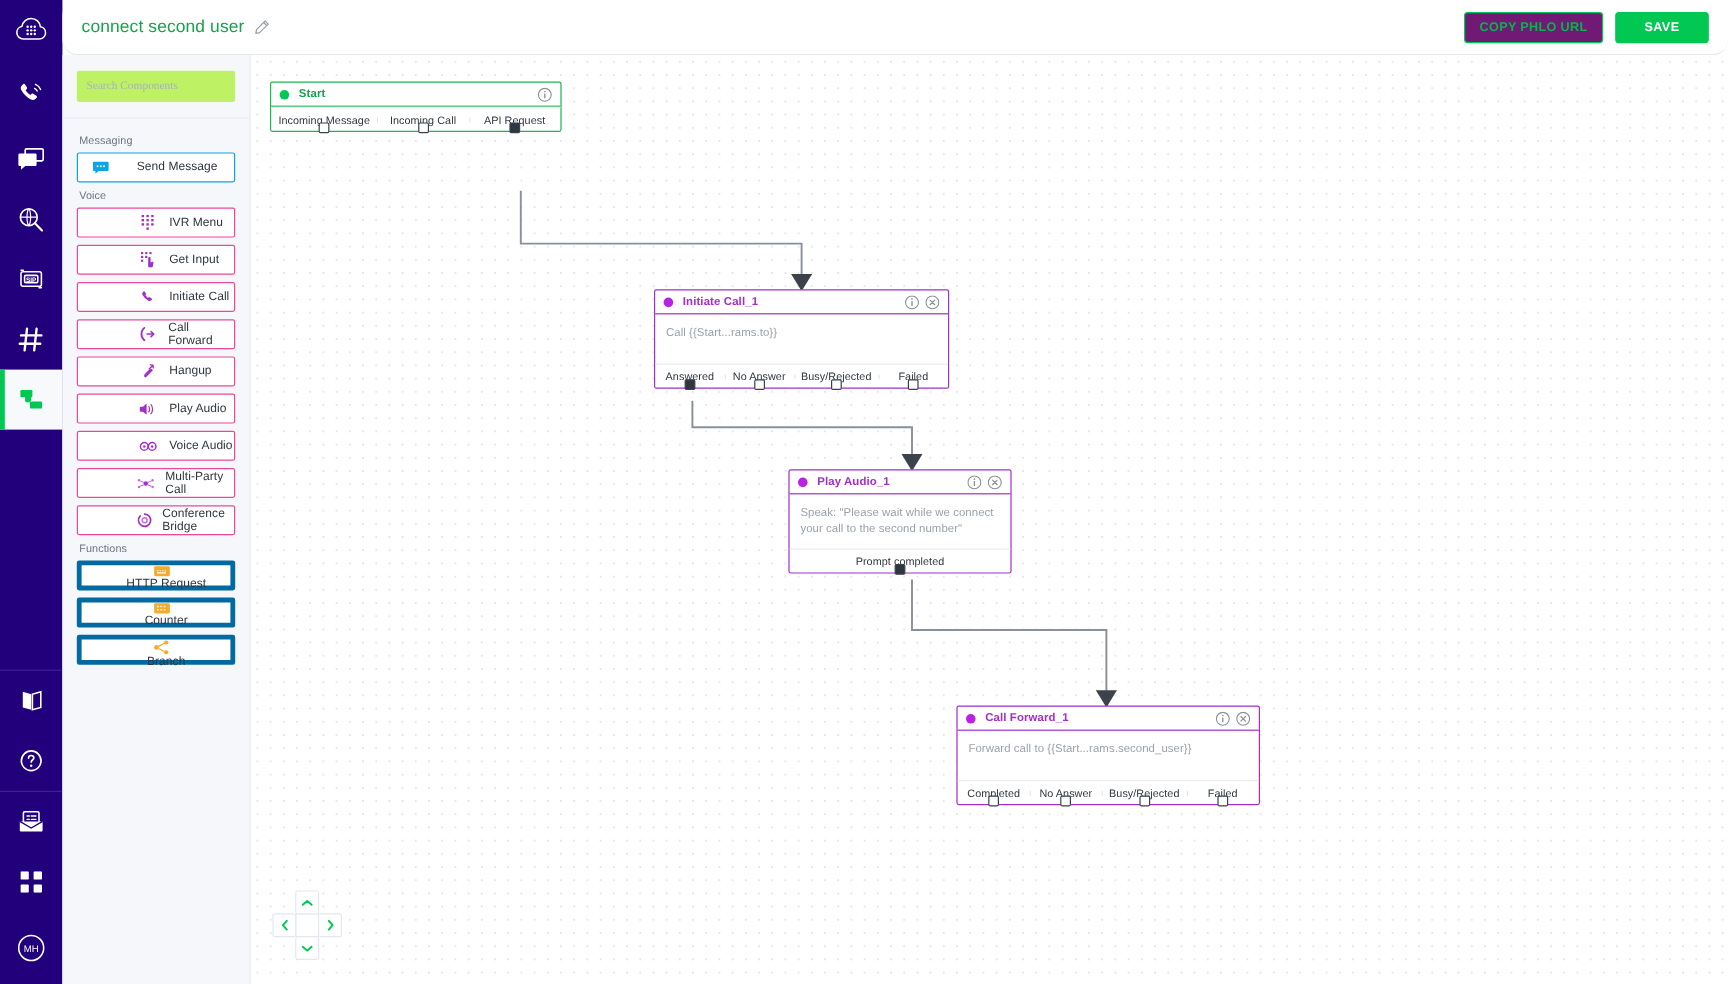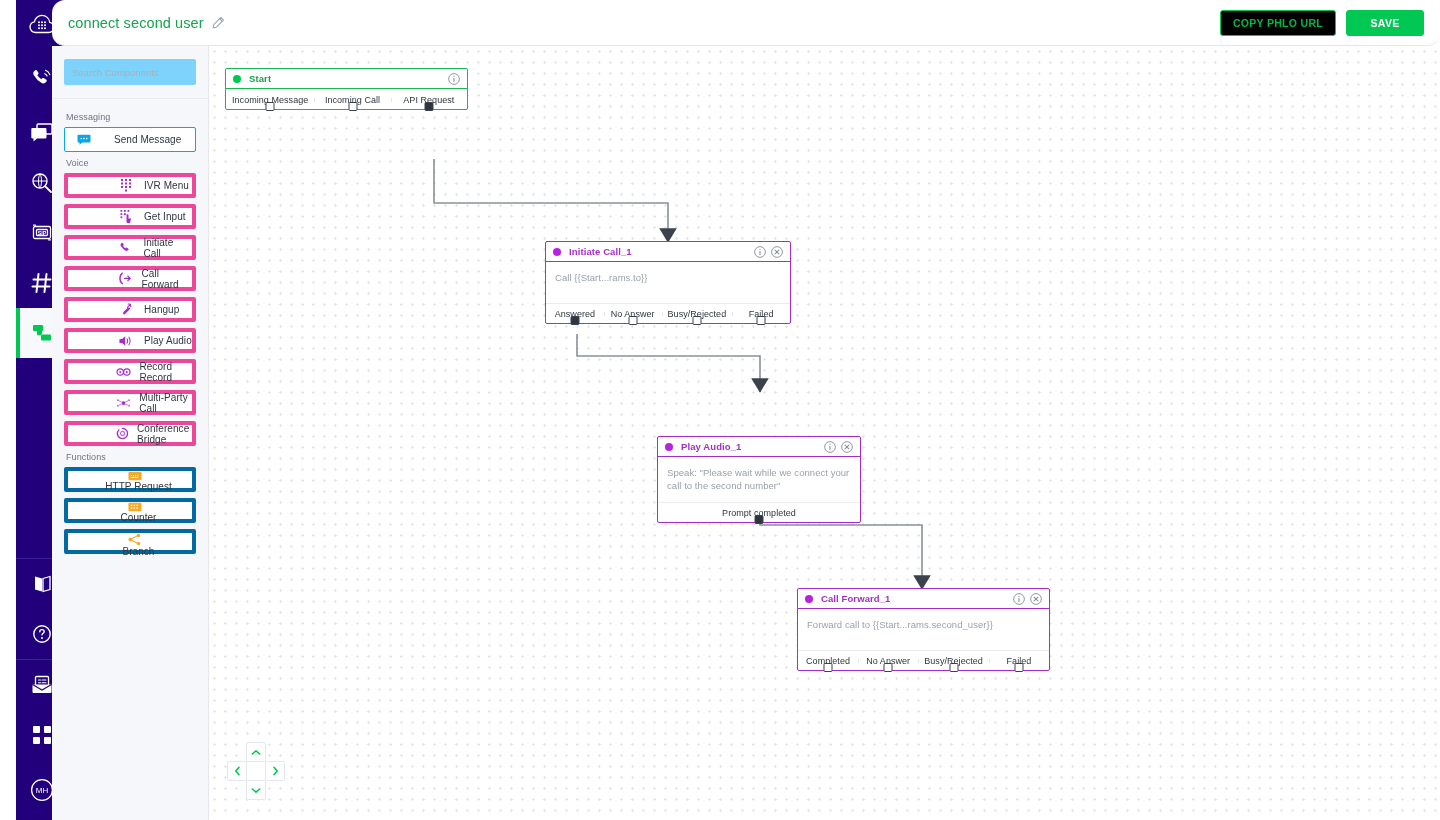--- a/index.html
+++ b/index.html
@@ -6,21 +6,21 @@
   html, body {
     width: 1440px; height: 820px;
     font-family: "Liberation Sans", sans-serif;
     background: #ffffff;
     overflow: hidden;
   }
   #app { position: relative; width: 1440px; height: 820px; }
 
   
   .rail {
-    position: absolute; left: 16px; top: 0; width: 52px; height: 820px;
+    position: absolute; left: 0; top: 0; width: 52px; height: 820px;
     background: #22007c;
     display: flex; flex-direction: column; align-items: center;
   }
   .rail-item {
     width: 52px; height: 50px;
     display: flex; align-items: center; justify-content: center;
     position: relative;
   }
   .rail-item svg { display: block; }
   .rail-item.active { background: #f7f9fc; }
@@ -37,55 +37,55 @@
     background: #ffffff; border-bottom: 1px solid #e4e8ee;
     display: flex; align-items: center; padding: 0 16px; border-radius: 13px;
   }
   .phlo-title {
     font-size: 14.5px; color: #14a44d; letter-spacing: .1px;
   }
   .edit-icon { margin-left: 8px; display: flex; align-items: center; cursor: pointer; }
   .topbar-spacer { flex: 1; }
   .btn-outline {
     height: 26px; padding: 0 12px; border: 1px solid #00c853; border-radius: 3px;
-    background: #000000; color: #00b74a; font-size: 10.5px; font-weight: bold;
+    background: #701a75; color: #00b74a; font-size: 10.5px; font-weight: bold;
     letter-spacing: .3px; cursor: pointer; display: flex; align-items: center;
   }
   .btn-solid {
     height: 26px; min-width: 78px; padding: 0 12px; border: 1px solid #00c853;
     border-radius: 3px; background: #00c853; color: #fff; font-size: 10.5px;
     font-weight: bold; letter-spacing: .3px; cursor: pointer;
     display: flex; align-items: center; justify-content: center; margin-left: 10px;
   }
 
   
   .panel {
     position: absolute; left: 52px; top: 46px; width: 157px; height: 774px;
     background: #f5f7fa; border-right: 1px solid #e4e8ee;
     overflow: hidden;
   }
   .search-wrap { padding: 13px 12px 13px 12px; border-bottom: 1px solid #e8ecf1; }
   .search-input {
     width: 100%; height: 26px; border: none; border-radius: 2px;
-    background: #7dd3fc; padding: 0 8px; font-size: 9.5px; color: #5b6572;
-    font-family: Liberation Sans, sans-serif; outline: none;
+    background: #bef264; padding: 0 8px; font-size: 9.5px; color: #5b6572;
+    font-family: Liberation Serif, serif; outline: none;
   }
   .search-input::placeholder { color: #a9b0ba; }
   .panel-body { padding: 9px 12px 0 12px; }
   .group-label {
     font-size: 9px; color: #6d7380; margin: 4px 0 5px 2px; letter-spacing: .1px;
   }
   .comp {
     height: 25px; background: #ffffff; border-radius: 2px; margin-bottom: 6px;
     display: flex; align-items: center; padding-left: 9px; cursor: pointer;
   }
   .comp .ci { width: 20px; display: flex; align-items: center; justify-content: center; }
   .comp .cl { font-size: 10px; color: #2f3640; margin-left: 8px; letter-spacing: .05px; }
   .comp.blue { border: 1px solid #0aa6e8; gap: 12px; }
-  .comp.purple { border: 4px solid #ec4899; padding-left: 48px; }
+  .comp.purple { border: 1px solid #ec4899; padding-left: 48px; }
   .comp.orange { border: 4px solid #0369a1; flex-direction: column; }
 
   
   .canvas {
     position: absolute; left: 209px; top: 46px; right: 0; bottom: 0;
     background-color: #ffffff;
     background-image: radial-gradient(circle, #e6e6ea 1.1px, transparent 1.2px);
     background-size: 11px 11px;
     overflow: hidden;
   }
@@ -376,21 +376,21 @@
 
       <div class="comp purple">
         <span class="ci">
           <svg width="15" height="10" viewBox="0 0 16 10" fill="none">
             <circle cx="4.5" cy="5" r="3.4" stroke="#a32ecb" stroke-width="1.3"></circle>
             <circle cx="11.5" cy="5" r="3.4" stroke="#a32ecb" stroke-width="1.3"></circle>
             <circle cx="4.5" cy="5" r="1.1" fill="#a32ecb"></circle>
               <circle cx="11.5" cy="5" r="1.1" fill="#a32ecb"></circle>
           </svg>
         </span>
-        <span class="cl">Record Record</span>
+        <span class="cl">Voice Audio</span>
       </div>
 
       <div class="comp purple">
         <span class="ci">
           <svg width="15" height="12" viewBox="0 0 16 12" fill="none">
             <circle cx="8" cy="6" r="2" fill="#a32ecb"></circle>
             <circle cx="2" cy="3" r="1.1" fill="#c46be0"></circle>
               <circle cx="14" cy="3" r="1.1" fill="#c46be0"></circle>
             <circle cx="2" cy="9" r="1.1" fill="#c46be0"></circle>
               <circle cx="14" cy="9" r="1.1" fill="#c46be0"></circle>
@@ -524,21 +524,21 @@
           <span>Busy/Rejected</span>
             <span class="knob"></span>
         </div>
         <div class="port">
           <span>Failed</span>
             <span class="knob"></span>
         </div>
       </div>
     </div>
 
-    <div class="node purple" style="left:448px; top:345px; width:204px;margin-top:45px;">
+    <div class="node purple" style="left:448px; top:345px; width:186px;">
       <div class="node-head">
         <span class="dot purple"></span>
         <span class="node-title">Play Audio_1</span>
         <span class="head-spacer"></span>
         <span class="hicon">
           <svg width="12" height="12" viewBox="0 0 13 13">
               <circle cx="6.5" cy="6.5" r="5.8" stroke="#8a9099" stroke-width="1" fill="none"></circle>
               <circle cx="6.5" cy="3.6" r=".75" fill="#8a9099"></circle>
               <rect x="5.9" y="5.3" width="1.2" height="4.4" rx=".5" fill="#8a9099"></rect>
             </svg>

